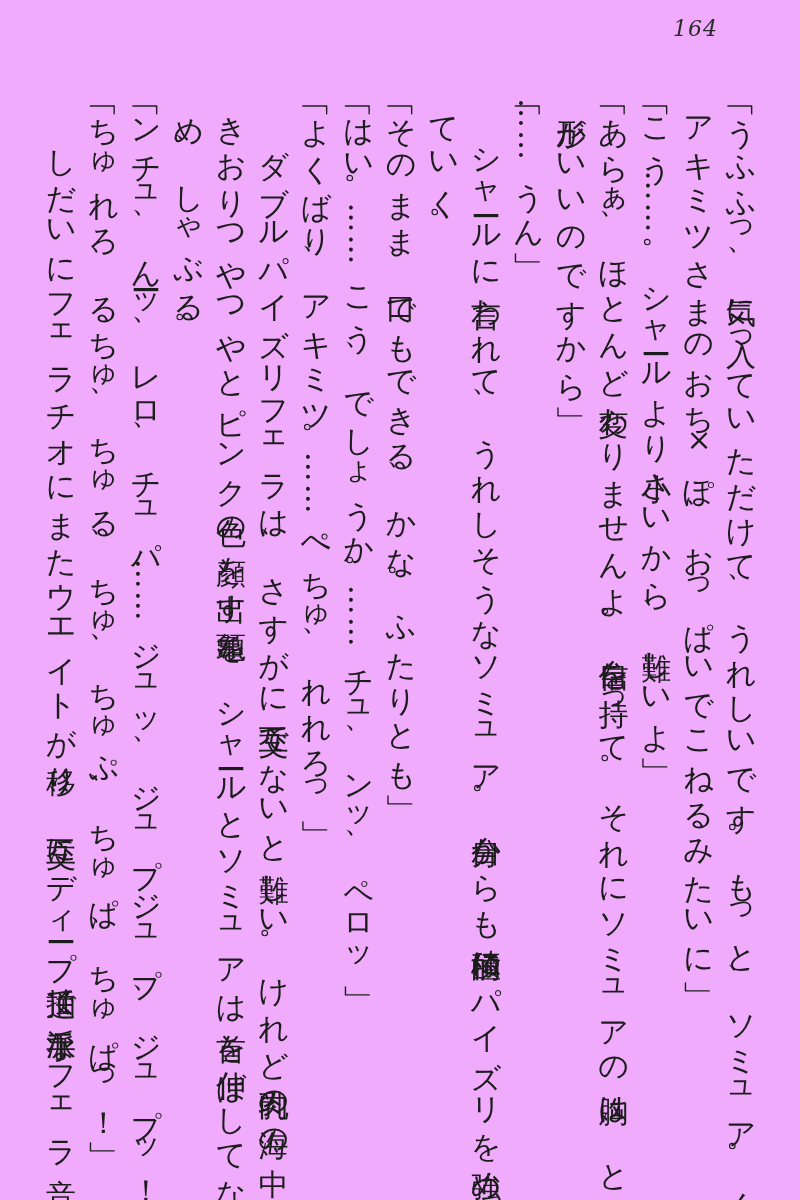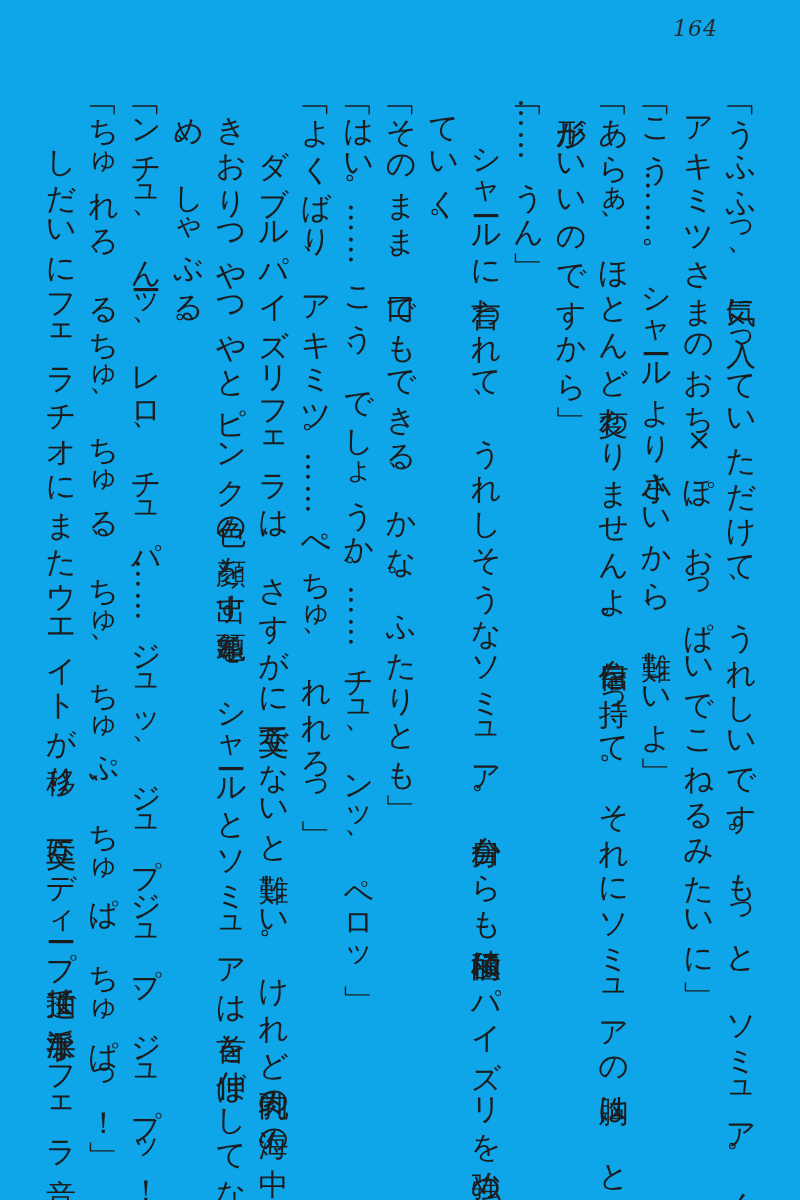--- a/index.html
+++ b/index.html
@@ -4,21 +4,21 @@
 <style>
   html, body {
     margin: 0;
     padding: 0;
     background: #ffffff;
   }
   .page {
     position: relative;
     width: 800px;
     height: 1200px;
-    background: #0ea5e9;
+    background: #f0abfc;
     overflow: hidden;
     font-family: "DejaVu Serif", "Liberation Serif", serif;
     color: #1c1c1c;
   }
   .page-number {
     position: absolute;
     top: 16px;
     right: 82px;
     font-size: 22px;
     font-style: italic;

